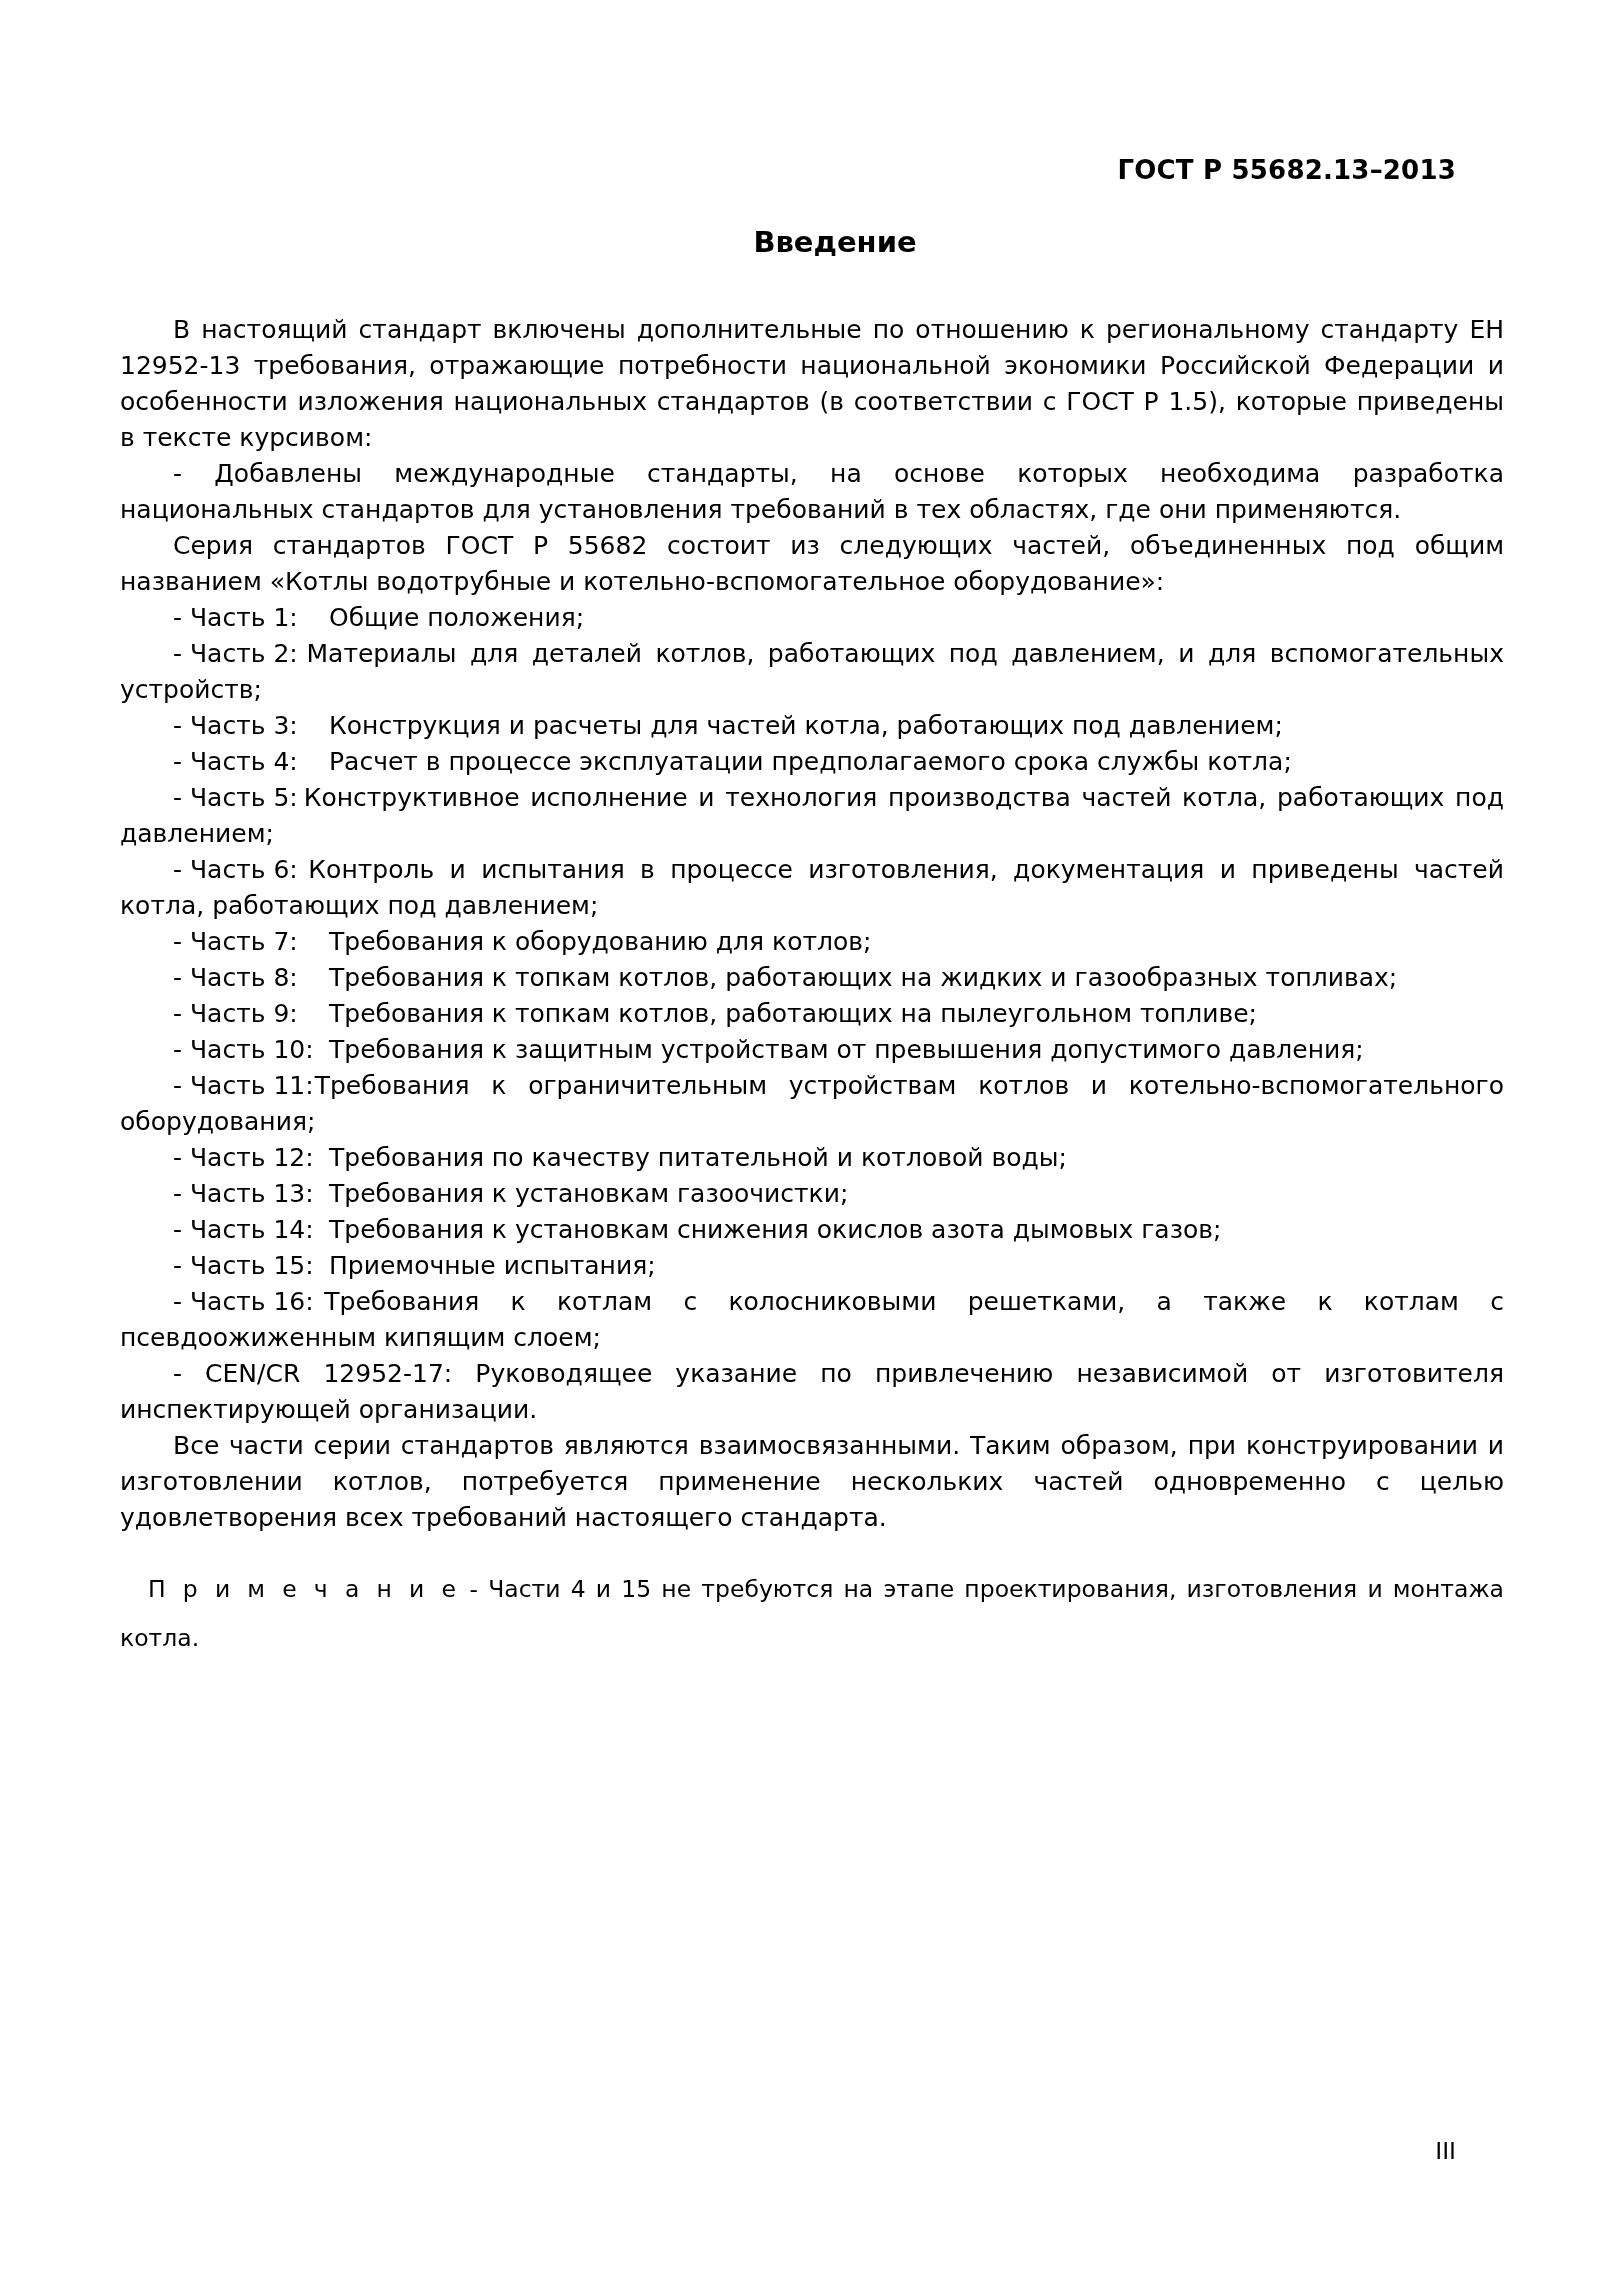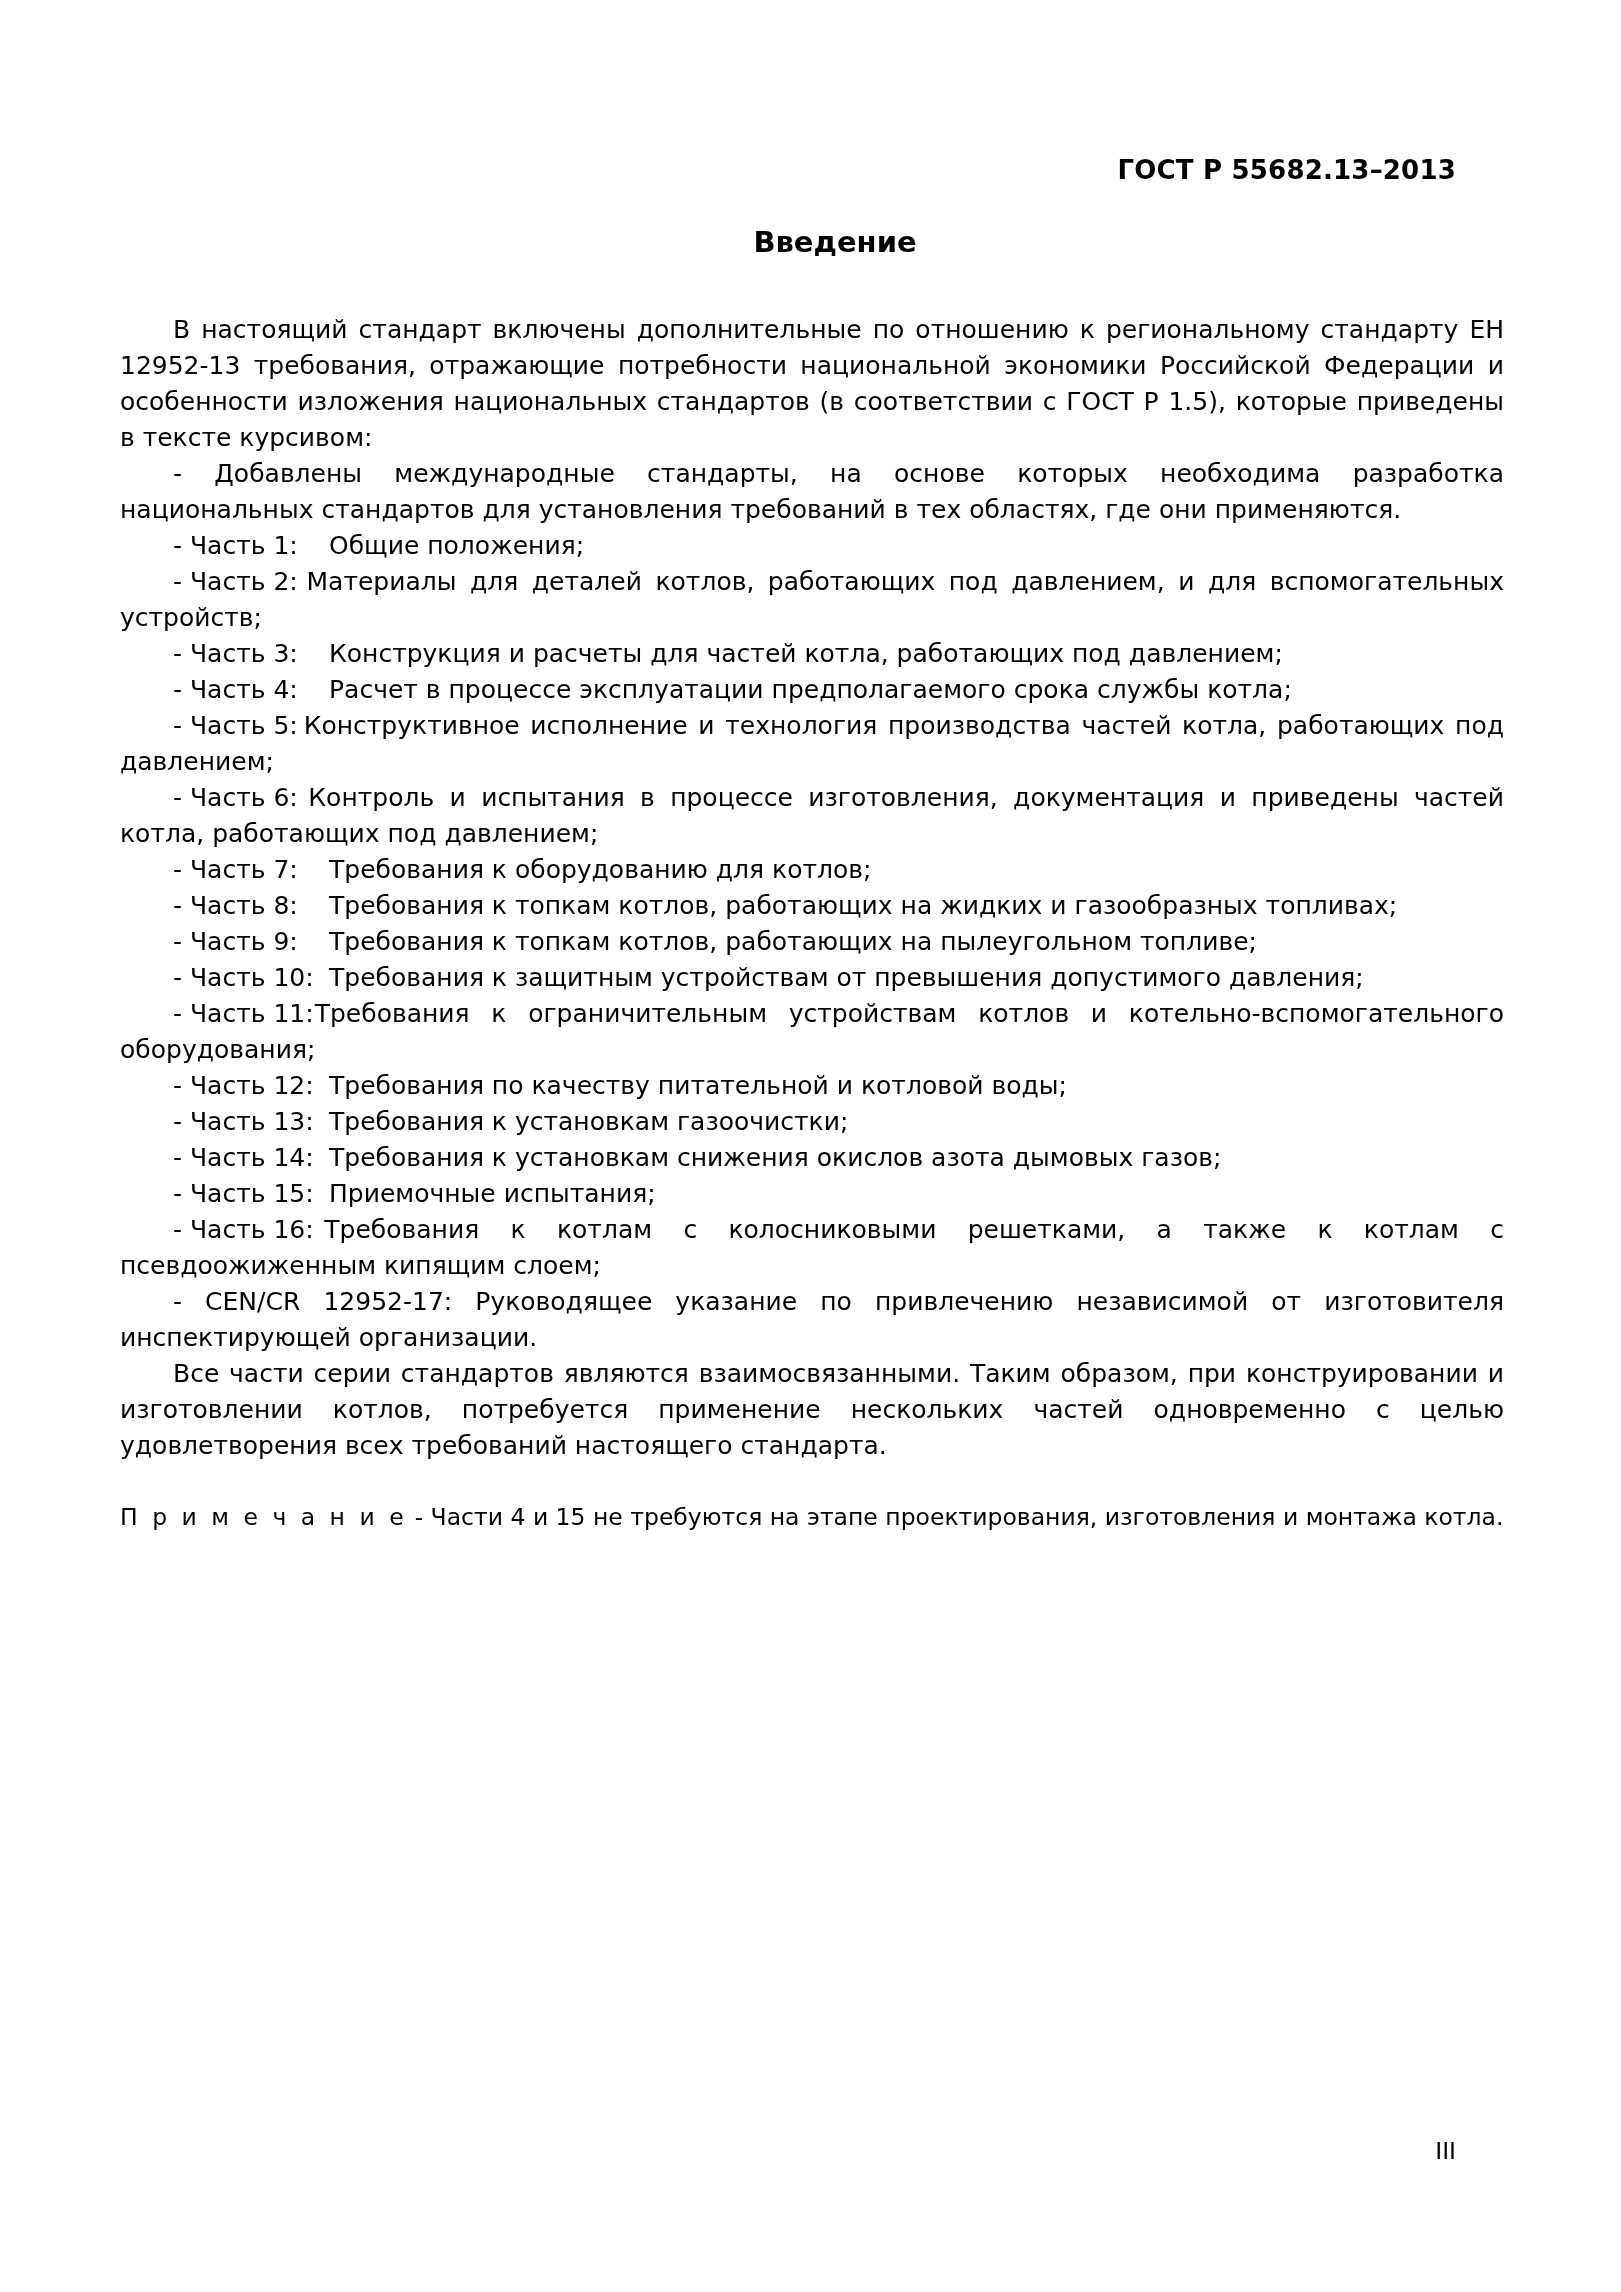--- a/index.html
+++ b/index.html
@@ -95,20 +95,21 @@
     text-align: justify;
   }
   .note {
     margin-top: 29px;
     line-height: 49px;
     font-size: 23.5px;
     text-align: justify;
   }
   .note .sp {
     letter-spacing: 3.5px;
+    margin-left: 28px;
   }
   .pagenum {
     position: absolute;
     bottom: 128px;
     right: 165px;
     font-size: 23.5px;
   }
 </style>
 </head>
 <body>
@@ -118,20 +119,21 @@
   <div class="header">ГОСТ Р 55682.13–2013</div>
 
   <div class="doc-title">Введение</div>
 
   <div class="content">
 
     <p class="indent">В настоящий стандарт включены дополнительные по отношению к региональному стандарту ЕН 12952-13 требования, отражающие потребности национальной экономики Российской Федерации и особенности изложения национальных стандартов (в соответствии с ГОСТ Р 1.5), которые приведены в тексте курсивом:</p>
 
     <p class="indent">-    Добавлены международные стандарты, на основе которых необходима разработка национальных стандартов для установления требований в тех областях, где они применяются.</p>
 
+    <p class="indent">Серия стандартов ГОСТ Р 55682 состоит из следующих частей, объединенных под общим названием «Котлы водотрубные и котельно-вспомогательное оборудование»:</p>
 
     <div class="list-row">
       <span class="lbl">- Часть 1:</span>
       <span class="txt">Общие положения;</span>
     </div>
 
     <div class="list-row wrap hang">
       <span class="lbl">- Часть 2:</span>
       <span class="txt">Материалы для деталей котлов, работающих под давлением, и для вспомогательных устройств;</span>
     </div>

